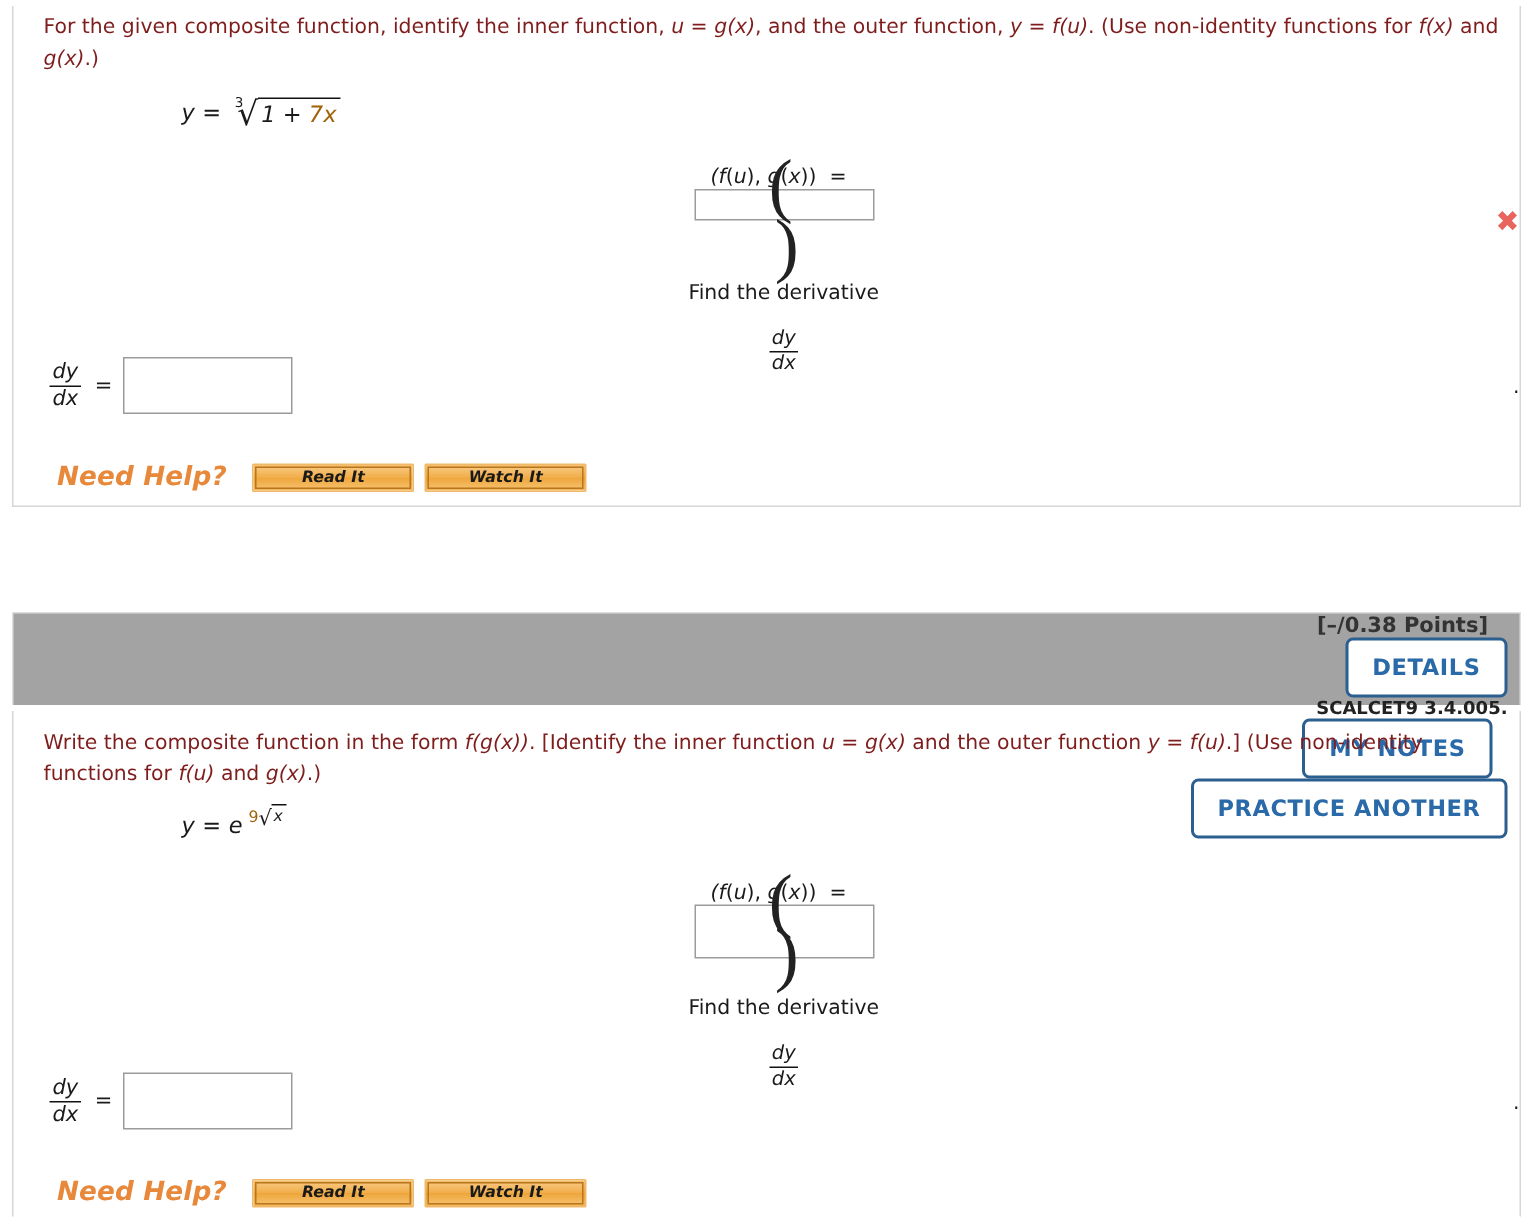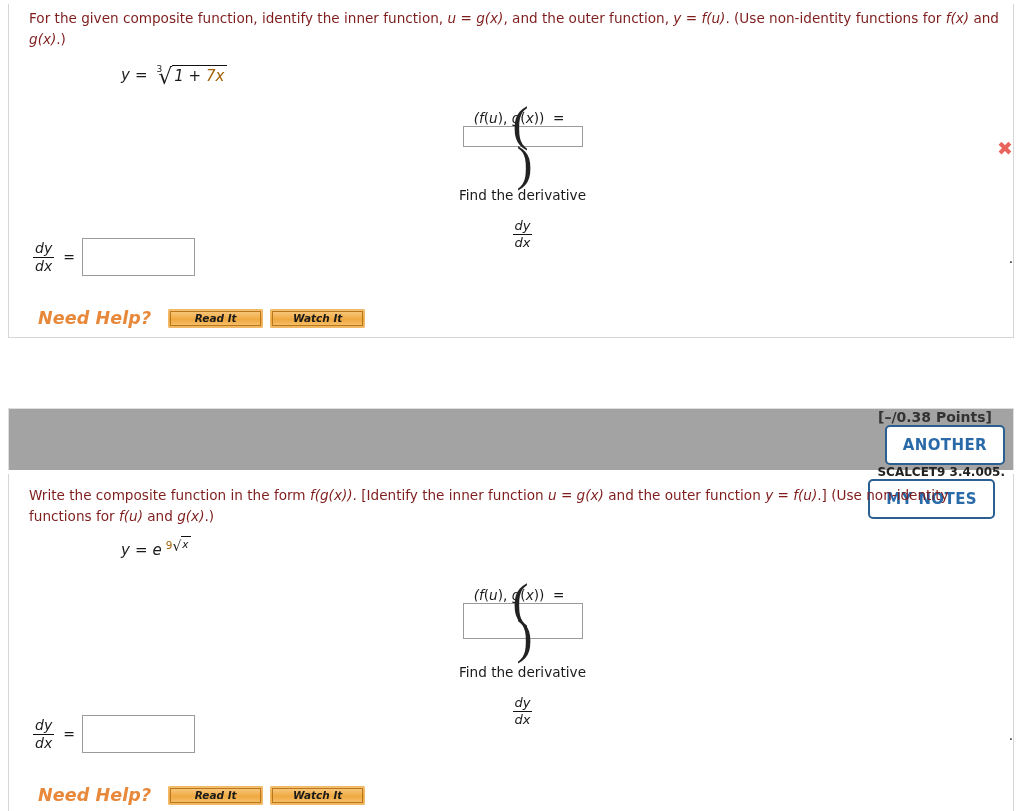--- a/index.html
+++ b/index.html
@@ -205,21 +205,21 @@
   }
   .needhelp {
     color: #e8883a;
     font-size: 17.5px;
     font-weight: bold;
     letter-spacing: .1px;
     margin-right: 17px;
     font-family: "DejaVu Sans", sans-serif;
   }
   .helpbtn {
-    width: 95px;
+    width: 108px;
     height: 19px;
     margin-right: 7px;
     border: 1px solid #f0b96a;
     background: linear-gradient(to bottom, #f6c070 0%, #f0a83f 48%, #eda23a 52%, #f3b85f 100%);
     padding: 1px;
     box-sizing: border-box;
     border-radius: 1px;
   }
   .helpbtn .inner {
     border: 1px solid #b8761d;
@@ -337,24 +337,25 @@
         <div class="inner">Watch It</div>
       </div>
   </div>
 
 </div>
 
 <div class="gap"></div>
 
 <div class="qheader">
   <span class="pts">[–/0.38 Points]</span>
-  <button class="hbtn">ANOTHER</button>
+  <button class="hbtn">DETAILS</button>
   <span class="qcode">SCALCET9 3.4.005.</span>
   <span class="spacer"></span>
   <button class="hbtn notes">MY NOTES</button>
+  <button class="hbtn">PRACTICE ANOTHER</button>
 </div>
 
 <div class="qpanel second p2">
 
   <p class="prompt"><span>Write the composite function in the form </span><i class="mi">f(g(x))</i><span>. [Identify the inner function </span><i class="mi">u</i><span> = </span><i class="mi">g(x)</i><span> and the outer function </span><i class="mi">y</i><span> = </span><i class="mi">f(u)</i><span>.] (Use non-identity functions for </span><i class="mi">f(u)</i><span> and </span><i class="mi">g(x)</i><span>.)</span></p>
 
   <div class="eqline">
     <span class="eq">
       <span class="lead">y</span>
       <span class="eqsign">=</span>

